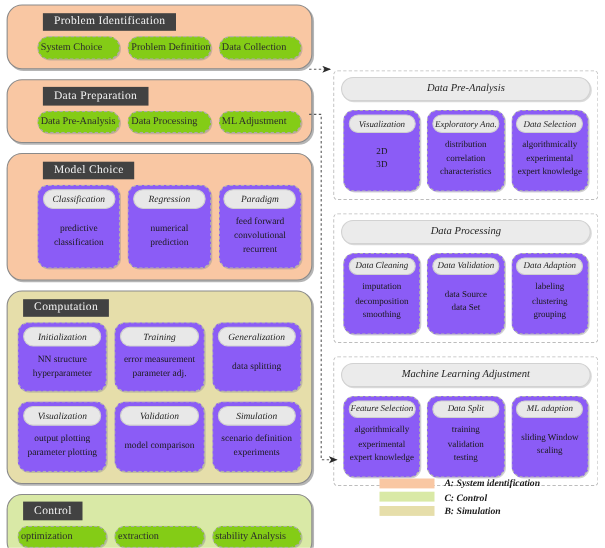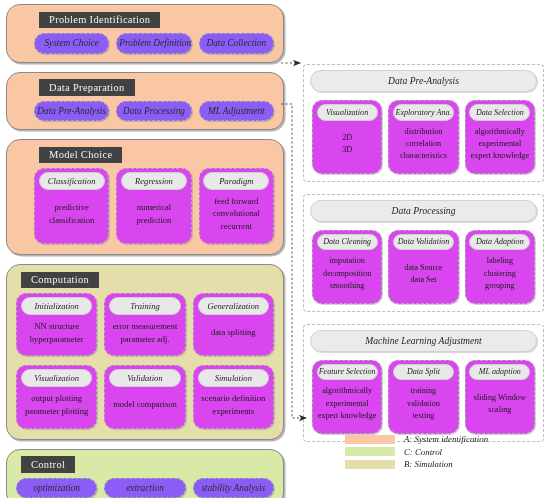--- a/index.html
+++ b/index.html
@@ -35,39 +35,37 @@
     font-size:10.5px;
     letter-spacing:.3px;
     padding:2.5px 10px 3px 10px;
     margin:1px 0 5px 8px;
     white-space:nowrap;
   }
 
   .pill-row{display:flex;gap:7px;padding:0 3px 1px 3px;}
   .pill{
     flex:1;
-    background:#8b5cf6;
+    background:#84cc16;
     border:1px dashed #a9a9a9;
     border-radius:11px;
-    text-align:center;
-    font-style:italic;
     font-size:9.3px;
     color:#2b2b2b;
     padding:4px 2px 4.5px 2px;
     box-shadow:1px 1px 0 rgba(140,140,140,.45);
     white-space:nowrap;
     overflow:hidden;
   }
 
   
   .card-row{display:flex;gap:7px;padding:0 3px 2px 3px;margin-bottom:7px;}
   .card-row:last-child{margin-bottom:1px;}
   .card{
     flex:1;
-    background:#d946ef;
+    background:#8b5cf6;
     border:1px dashed #b0b0b0;
     border-radius:10px;
     box-shadow:1px 1px 0 rgba(140,140,140,.4);
     padding:3px 3px 6px 3px;
     box-sizing:border-box;
     display:flex;flex-direction:column;align-items:center;
   }
   .card-head{
     width:92%;
     background:#e8e8e8;
@@ -119,21 +117,21 @@
   }
   .panel .card-row{padding:0 2px;margin-bottom:0;gap:6px;}
   .p-card{min-height:62px;}
   .p-card .card-head{font-size:8.1px;}
   .p-card .card-body{font-size:8.2px;line-height:1.52;}
 
   
   .connectors{position:absolute;left:0;top:0;width:550px;height:498px;pointer-events:none;}
 
   
-  .legend{position:absolute;left:345px;top:434px;}
+  .legend{position:absolute;left:345px;top:434px;font-weight:bold;}
   .legend-row{display:flex;align-items:center;margin-bottom:2.5px;}
   .swatch{width:50px;height:9px;margin-right:9px;}
   .legend-label{font-style:italic;font-size:8.8px;color:#1a1a1a;white-space:nowrap;}
 </style>
 </head>
 <body>
 
 <div class="canvas">
 
   <div class="left-col">

